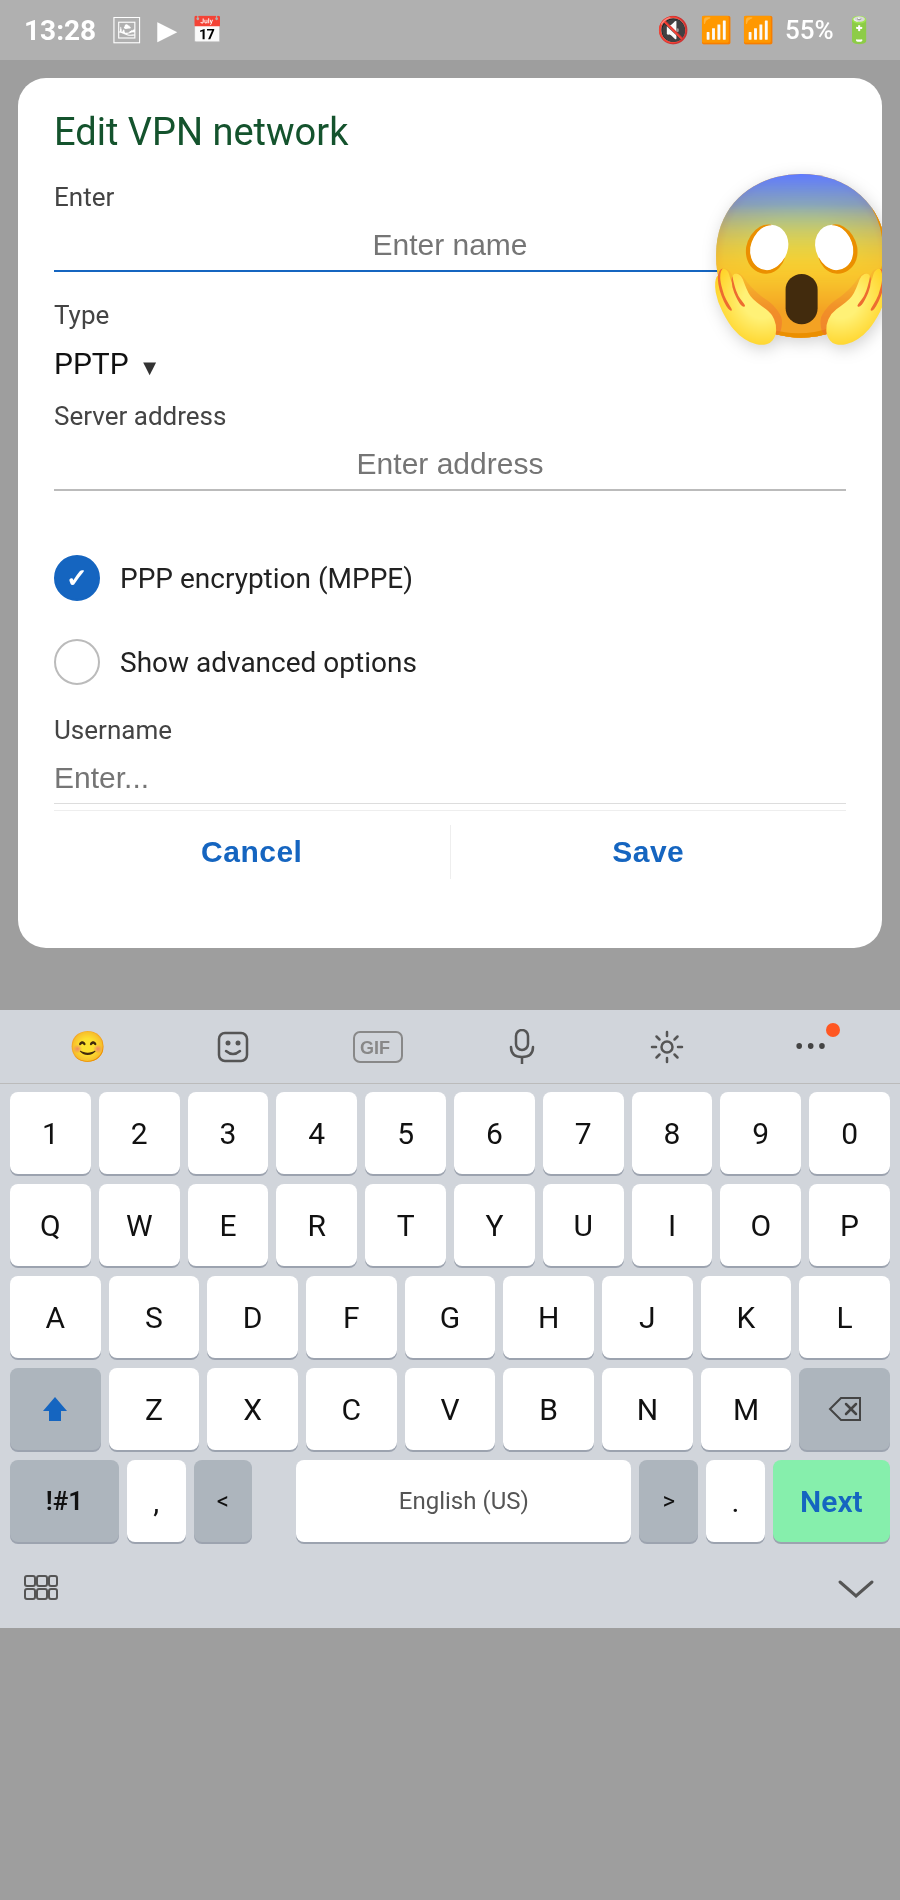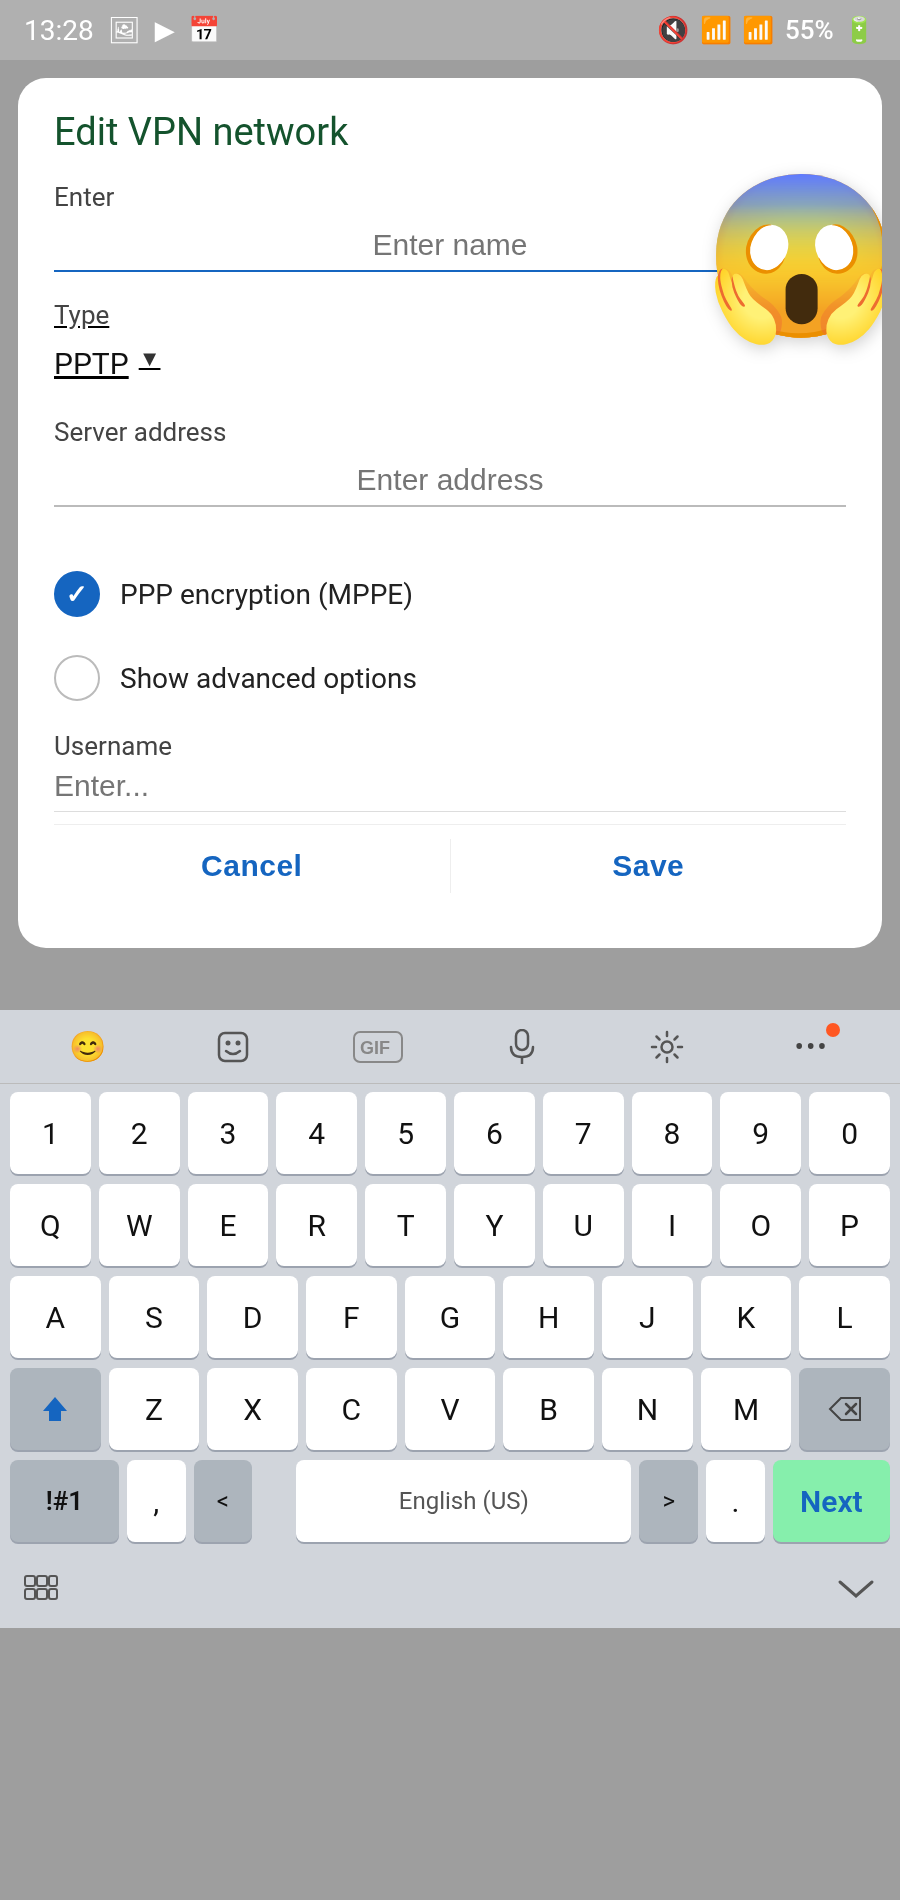--- a/index.html
+++ b/index.html
@@ -20,21 +20,21 @@
       display: flex;
       align-items: center;
       justify-content: space-between;
       padding: 0 24px;
       color: #fff;
       font-size: 26px;
       font-weight: 500;
     }
     .status-left { display: flex; align-items: center; gap: 14px; }
     .status-right { display: flex; align-items: center; gap: 10px; }
-    .status-time { font-size: 28px; font-weight: 400; }
+    .status-time { font-size: 28px; font-weight: 700; }
 
     
     .dialog-card {
       background: #fff;
       border-radius: 28px;
       margin: 18px 18px 0 18px;
       padding: 32px 36px 28px 36px;
       position: relative;
       overflow: hidden;
       min-height: 870px;
@@ -64,25 +64,25 @@
       background: transparent;
       outline: none;
       text-align: center;
     }
 
     .text-input.gray-line {
       border-bottom-color: #bbb;
       color: #aaa;
     }
 
-    .type-section { margin-bottom: 30px; text-decoration: underline; }
+    .type-section { margin-bottom: 14px; }
     .type-label { font-size: 26px; color: #444; margin-bottom: 10px; }
     .type-select {
       display: flex;
-      align-items: flex-start;
+      align-items: flex-end;
       gap: 10px;
       font-size: 30px;
       color: #111;
       padding: 6px 0;
       cursor: pointer;
     }
     .dropdown-arrow {
       font-size: 22px;
       color: #333;
     }
@@ -118,21 +118,21 @@
       border-radius: 50%;
       border: 2.5px solid #bbb;
       background: transparent;
       flex-shrink: 0;
     }
     .checkbox-label {
       font-size: 28px;
       color: #222;
     }
 
-    .username-label { font-size: 26px; color: #444; }
+    .username-label { font-size: 26px; color: #444; margin-bottom: 8px; }
     .username-input {
       width: 100%;
       font-size: 30px;
       color: #aaa;
       border: none;
       border-bottom: 1.5px solid #ddd;
       padding: 8px 0;
       background: transparent;
     }
 
@@ -145,21 +145,21 @@
       line-height: 1;
       user-select: none;
       pointer-events: none;
       filter: drop-shadow(2px 4px 8px rgba(0,0,0,0.18));
     }
 
     
     .dialog-actions {
       display: flex;
       border-top: 1px solid #eee;
-      margin-top: 12px;
+      margin-top: 6px;
     }
     .dialog-btn {
       flex: 1;
       text-align: center;
       padding: 24px 0;
       font-size: 30px;
       font-weight: 600;
       color: #1565c0;
       background: none;
       border: none;

